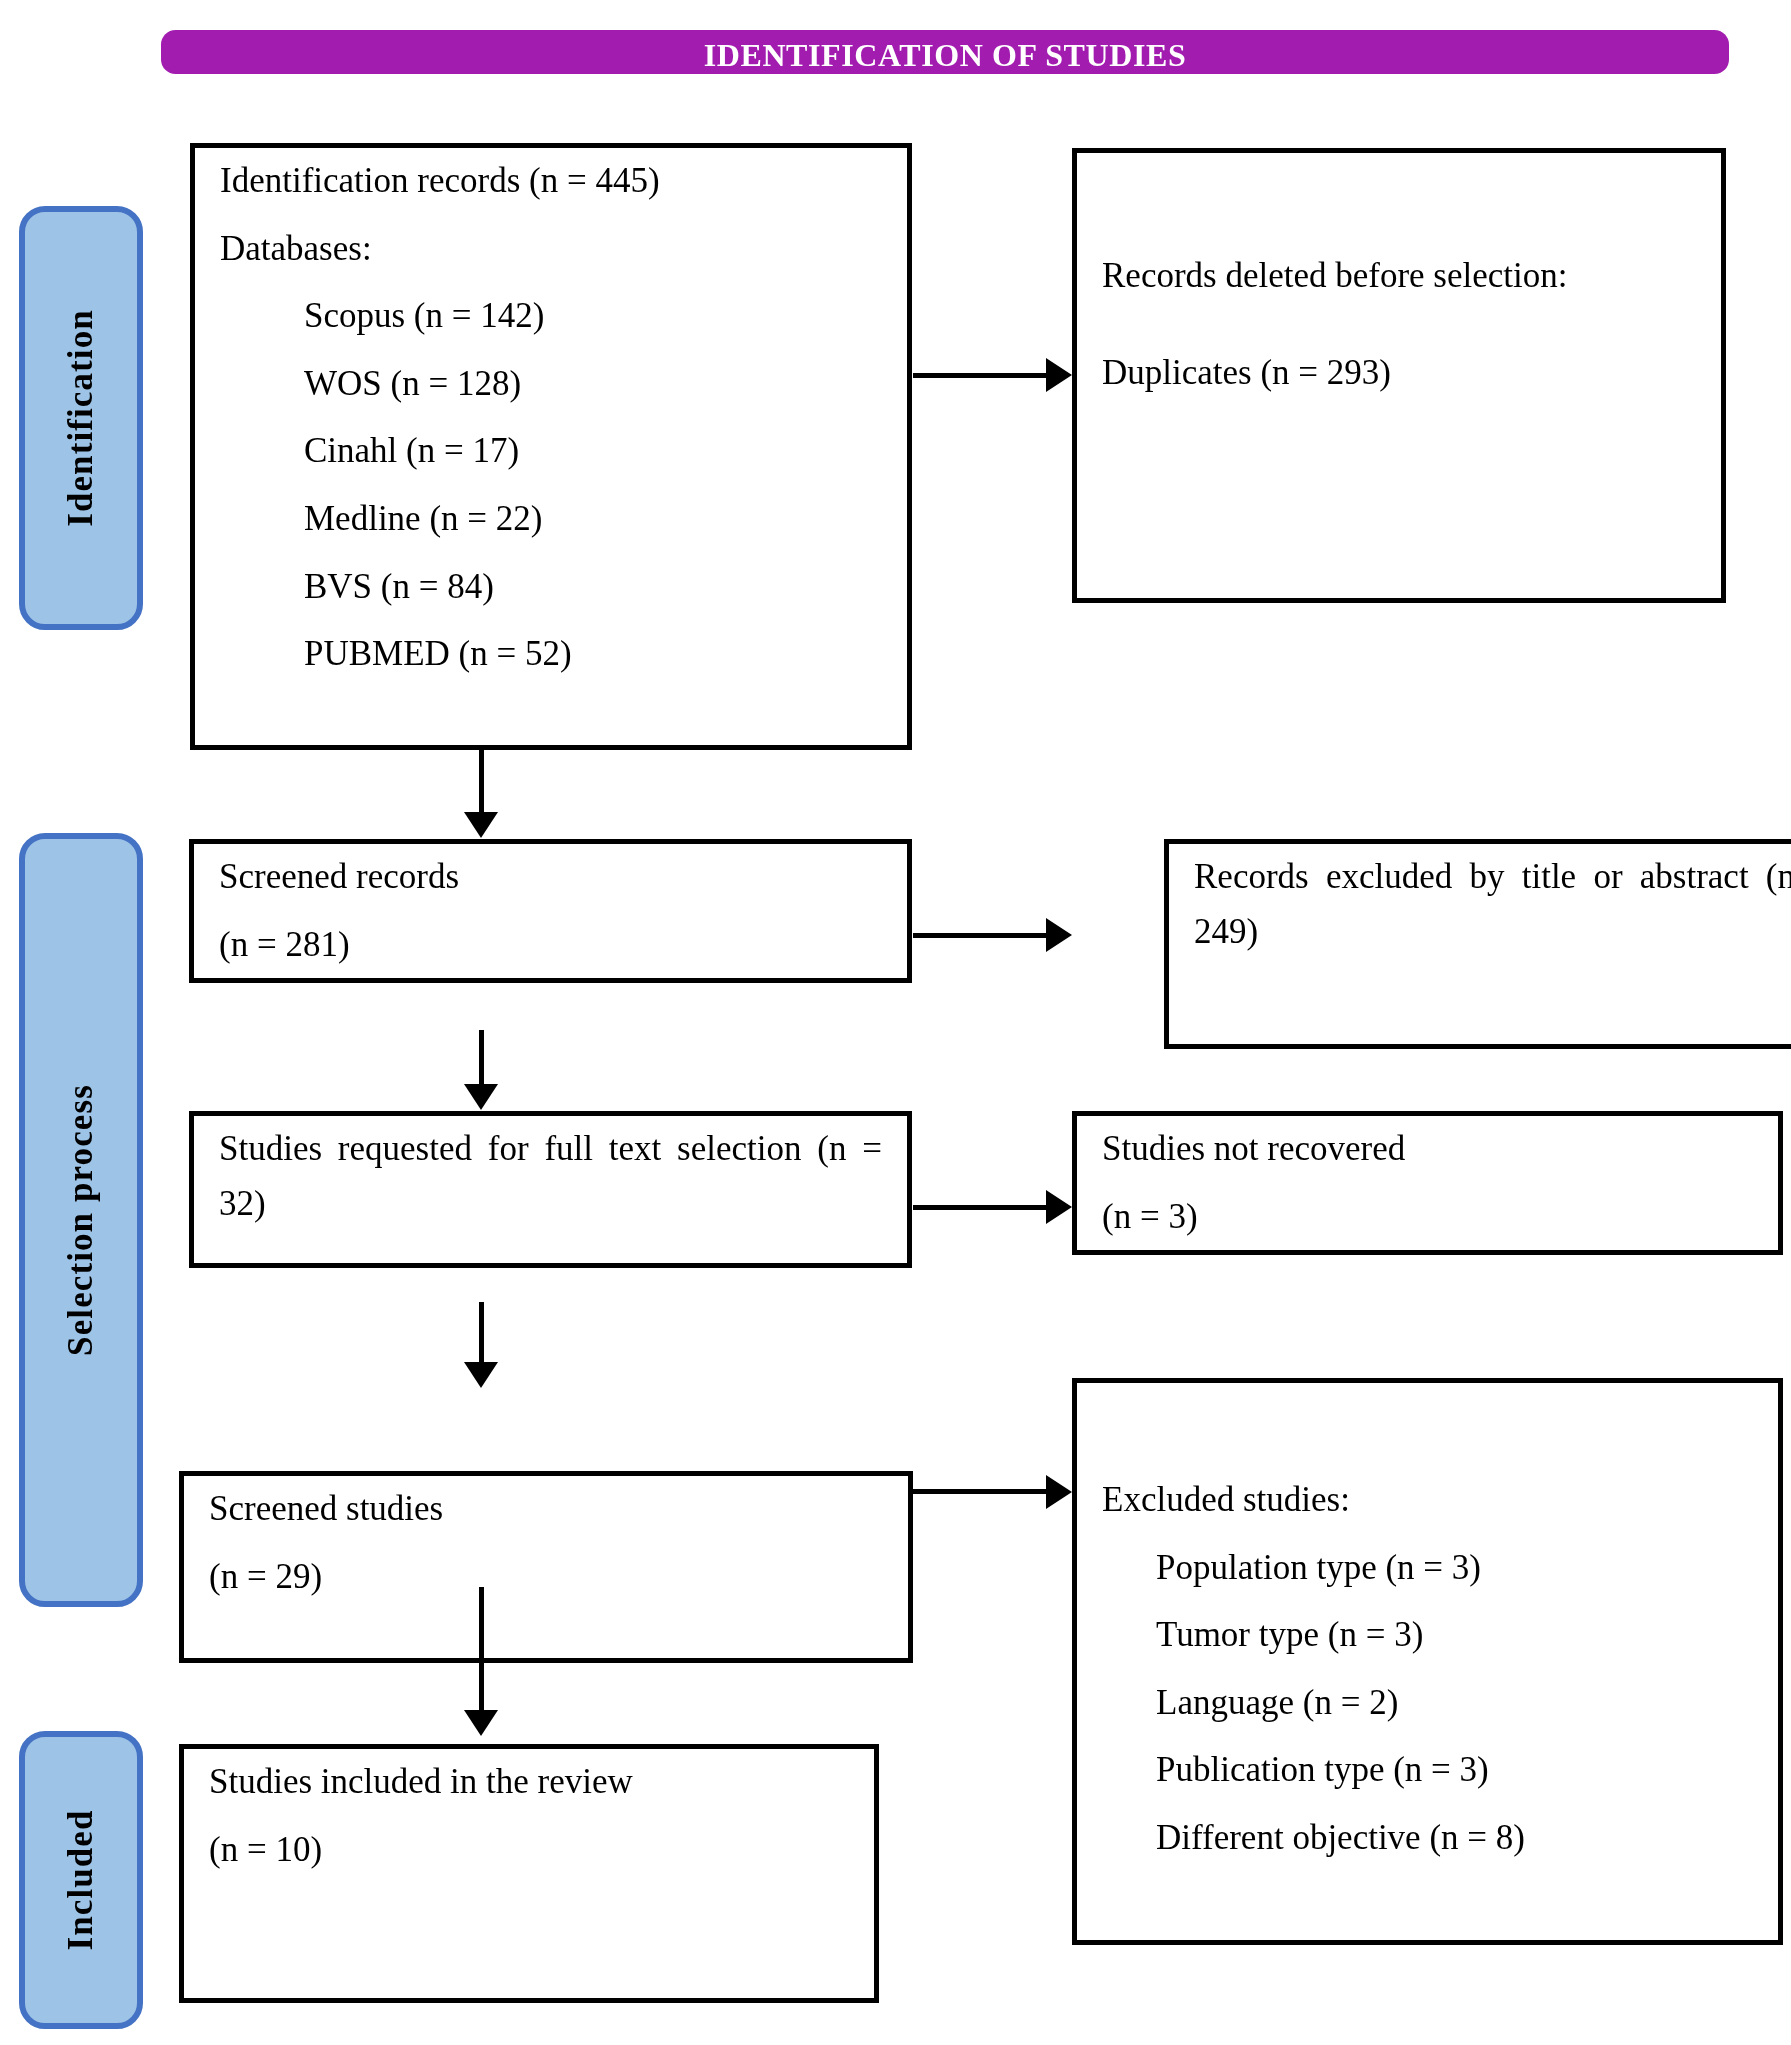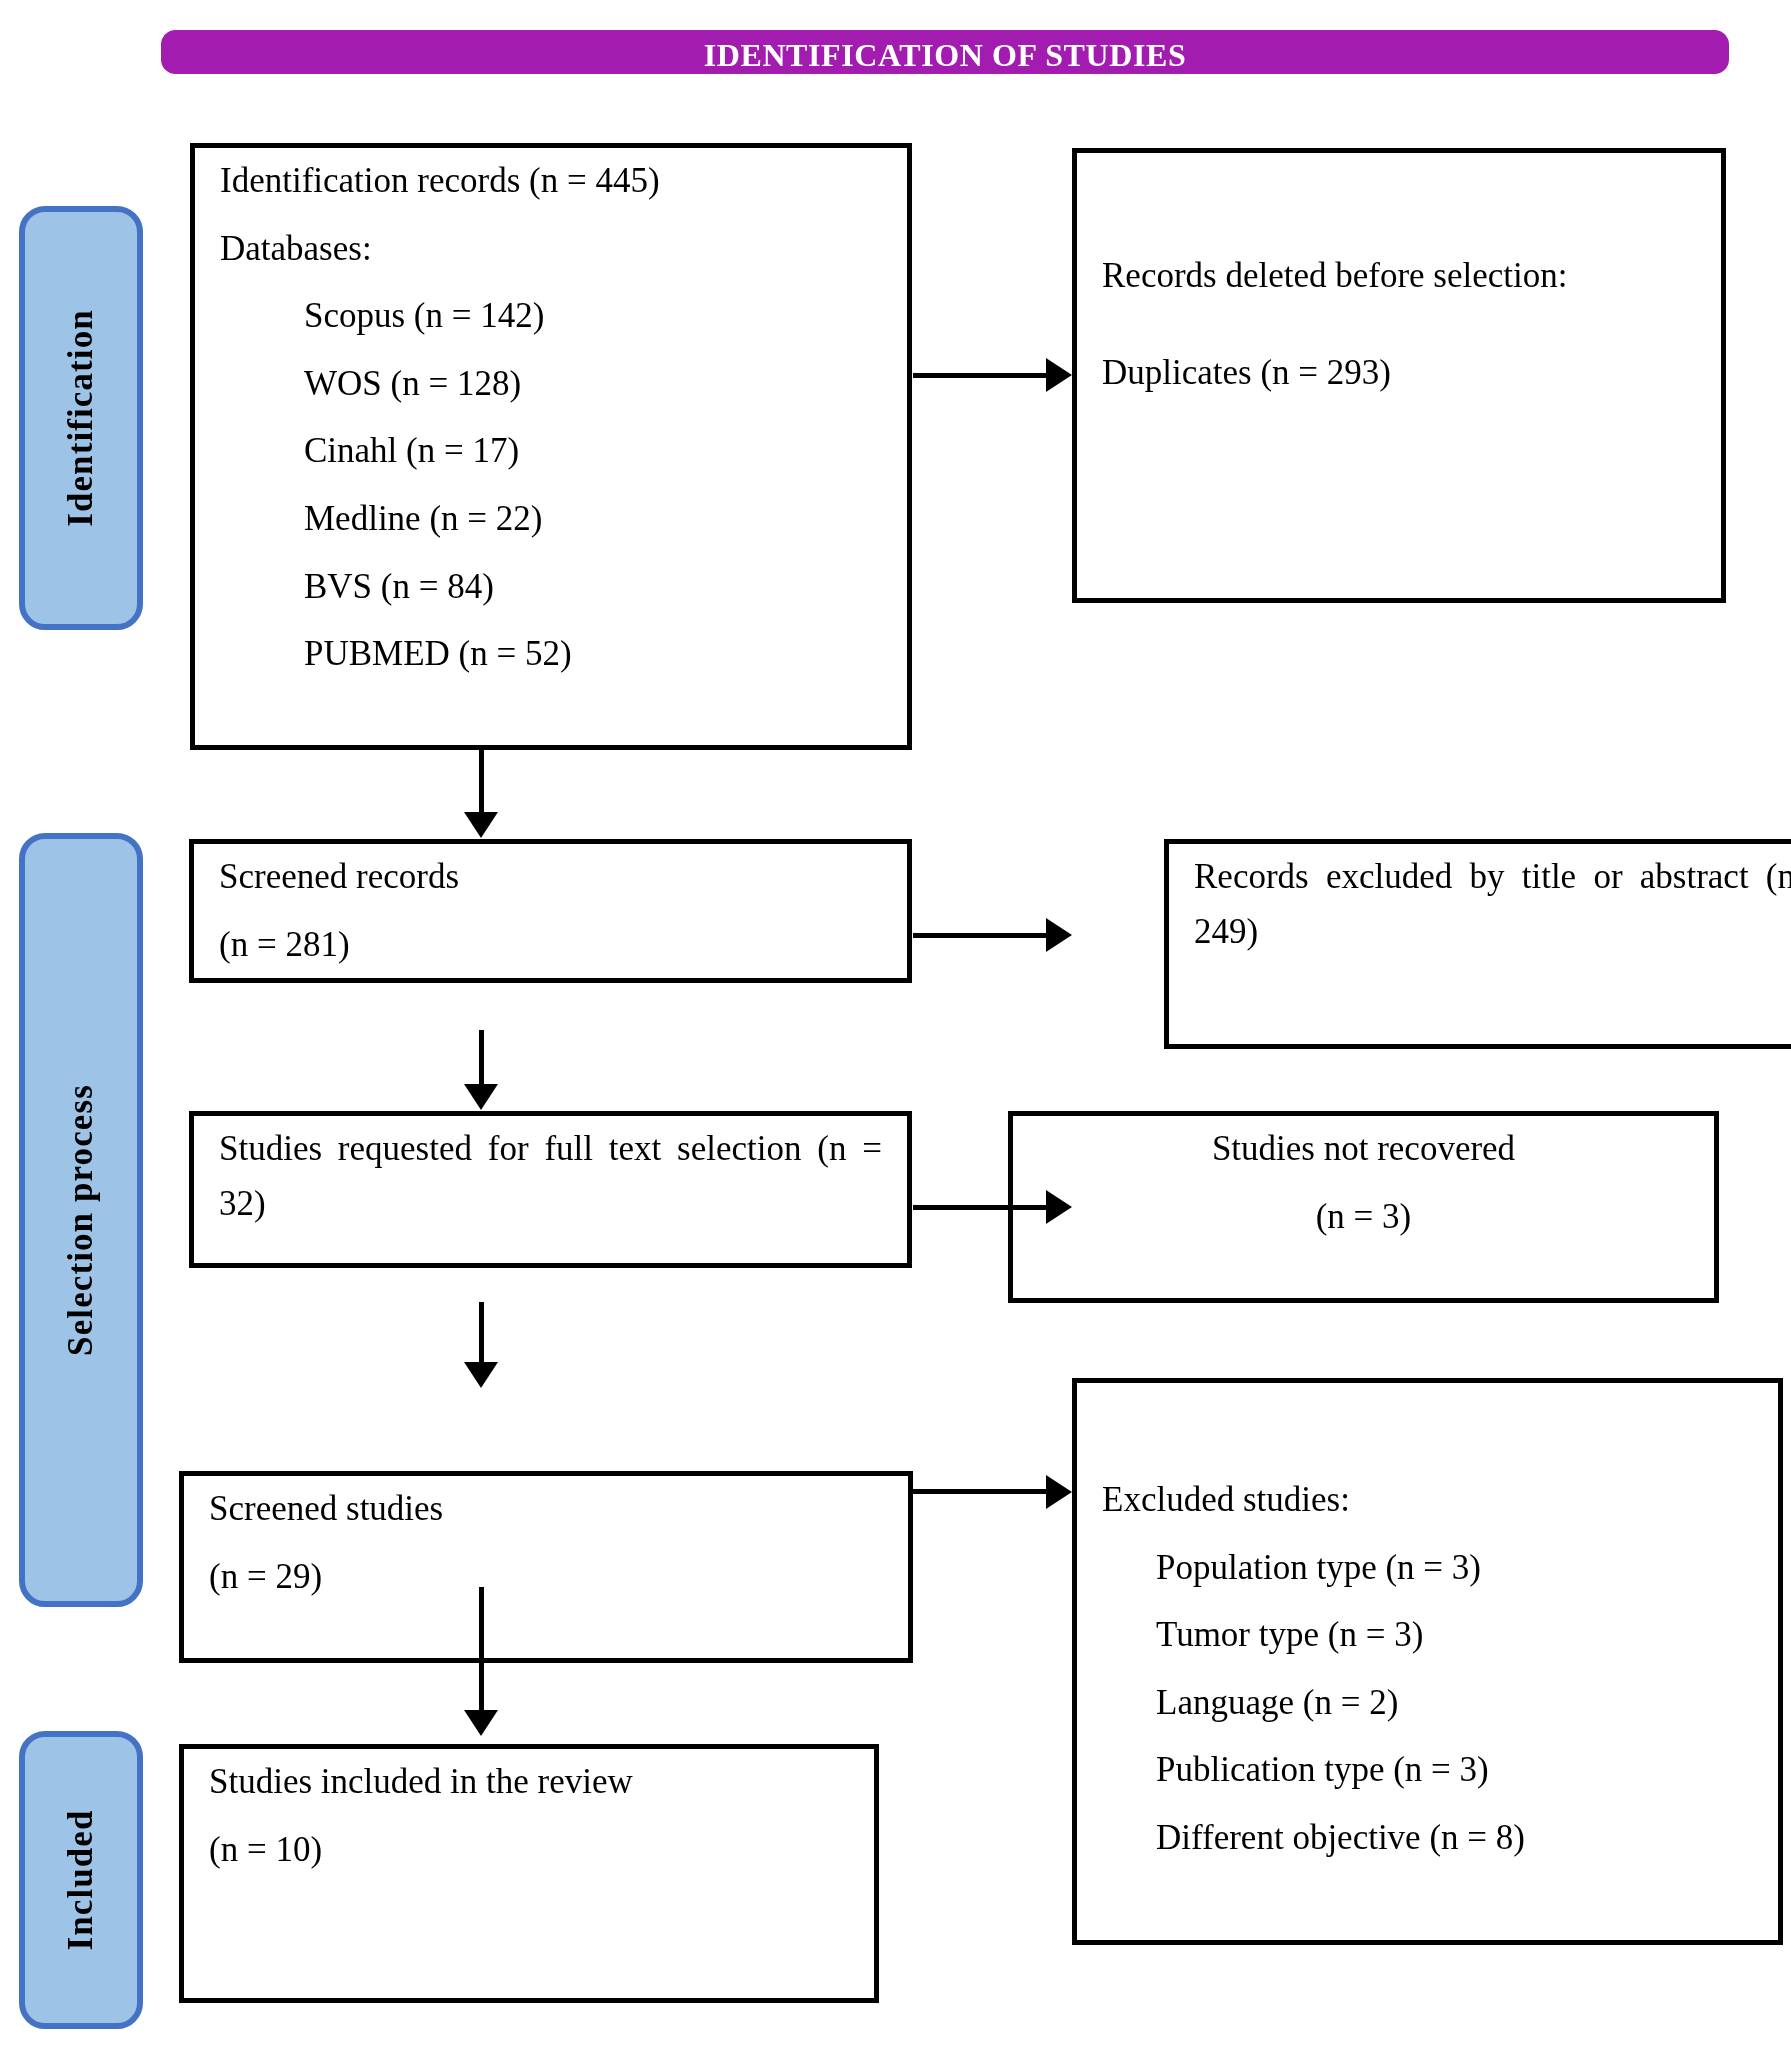--- a/index.html
+++ b/index.html
@@ -85,21 +85,21 @@
   
   #box-identification-records { left: 190px;  top: 143px;  width: 722px; height: 607px; }
   #box-screened-records       { left: 189px;  top: 839px; width: 723px; height: 144px; }
   #box-fulltext-requested     { left: 189px;  top: 1111px; width: 723px; height: 157px; }
   #box-screened-studies       { left: 179px;  top: 1471px; width: 734px; height: 192px; }
   #box-included-studies       { left: 179px;  top: 1744px; width: 700px; height: 259px; }
 
   
   #box-records-deleted        { left: 1072px; top: 148px;  width: 654px; height: 455px; }
   #box-records-excluded       { left: 1128px; top: 839px; width: 711px; height: 210px; margin-left: 36px; }
-  #box-studies-not-recovered  { left: 1008px; top: 1111px; width: 711px; height: 192px; text-align: center; }
+  #box-studies-not-recovered  { left: 1072px; top: 1111px; width: 711px; height: 144px; }
   #box-excluded-studies       { left: 1072px; top: 1378px; width: 711px; height: 567px; }
 
   
   .conn { position: absolute; background: #000000; }
   .conn-h { height: 4.5px; }
   .conn-v { width: 4.5px; }
   .arrow-right {
     position: absolute;
     width: 0; height: 0;
     border-top: 17px solid transparent;

